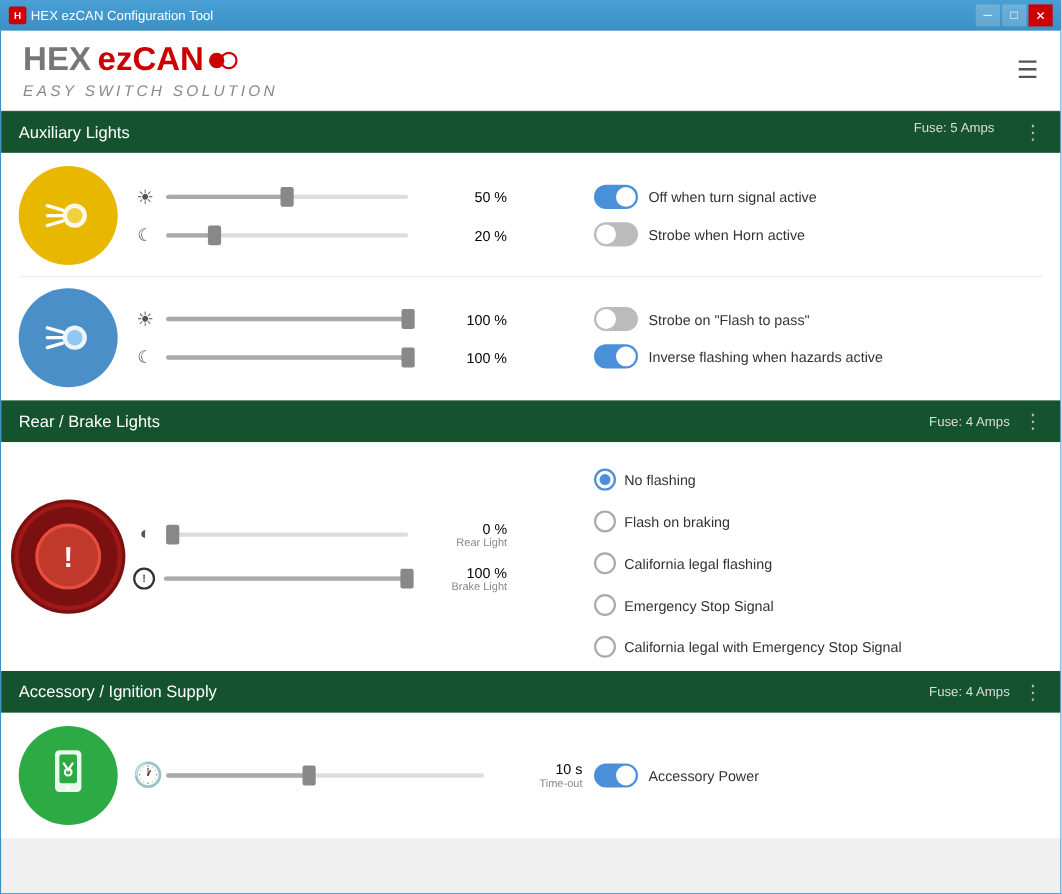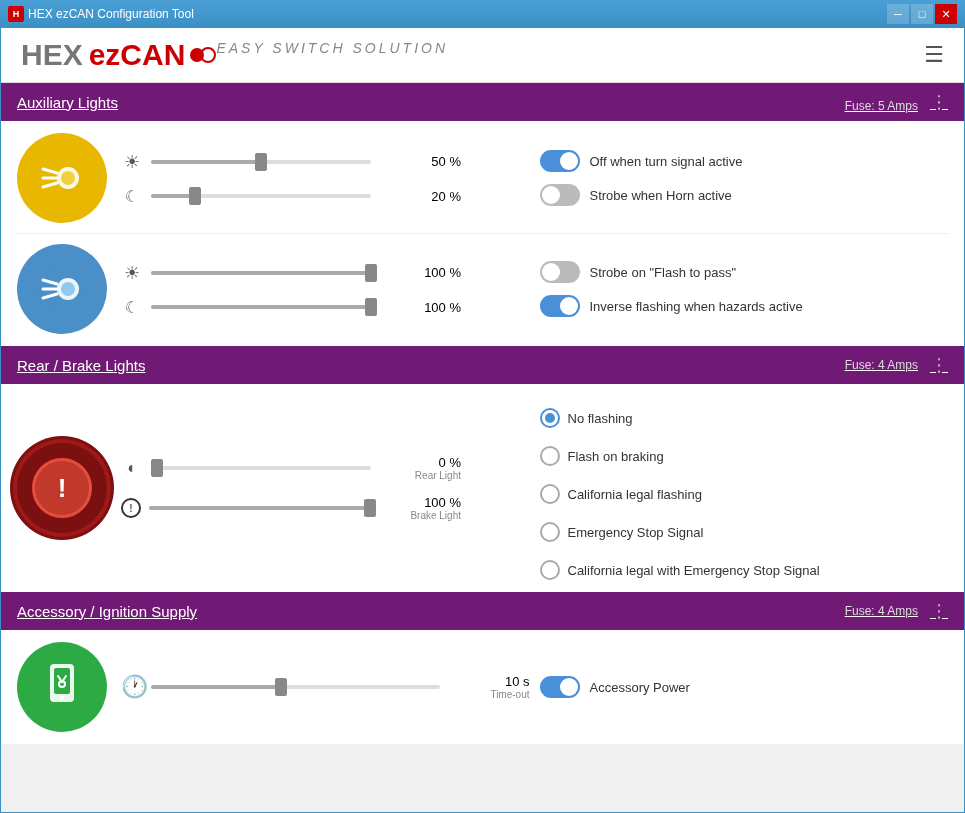--- a/index.html
+++ b/index.html
@@ -53,45 +53,44 @@
 
     
     .app-header {
       background: white;
       padding: 10px 20px;
       display: flex;
       align-items: center;
       justify-content: space-between;
       border-bottom: 1px solid #ddd;
     }
-    .logo-area { display: flex; flex-direction: row; align-items: flex-start; }
+    .logo-area { display: flex; flex-direction: column; align-items: flex-start; }
     .logo-subtitle {
       font-size: 14px;
       letter-spacing: 3px;
       color: #888;
       margin-top: 2px;
       font-style: italic;
     }
     .menu-icon {
       font-size: 22px;
       color: #555;
       cursor: pointer;
       line-height: 1;
     }
 
     
     .section-header {
-      background: #701a75;
+      background: #14532d;
       color: white;
       padding: 8px 16px;
       display: flex;
       align-items: center;
       justify-content: space-between;
       font-size: 15px;
-      text-decoration: underline;
     }
     .section-fuse { font-size: 12px; color: #ddd; }
     .section-dots { color: #bbb; font-size: 18px; cursor: pointer; }
 
     
     .section-content {
       background: white;
       padding: 12px 16px;
     }
     .light-icon-circle {
@@ -287,21 +286,21 @@
         </div>
       </div>
       <div class="logo-subtitle">EASY SWITCH SOLUTION</div>
     </div>
     <div class="menu-icon">☰</div>
   </div>
 
   <div>
     <div class="section-header">
       <span>Auxiliary Lights</span>
-      <div style="display:flex;align-items:flex-end;gap:12px;">
+      <div style="display:flex;align-items:flex-start;gap:26px;">
         <span class="section-fuse">Fuse: 5 Amps</span>
         <span class="section-dots">⋮</span>
       </div>
     </div>
     <div class="section-content">
 
       <div class="content-row" style="margin-bottom:10px;">
         <div class="light-icon-circle yellow">
           <svg width="54" height="54" viewBox="0 0 54 54">
             <circle cx="27" cy="27" r="24" fill="#e8b800"></circle>

